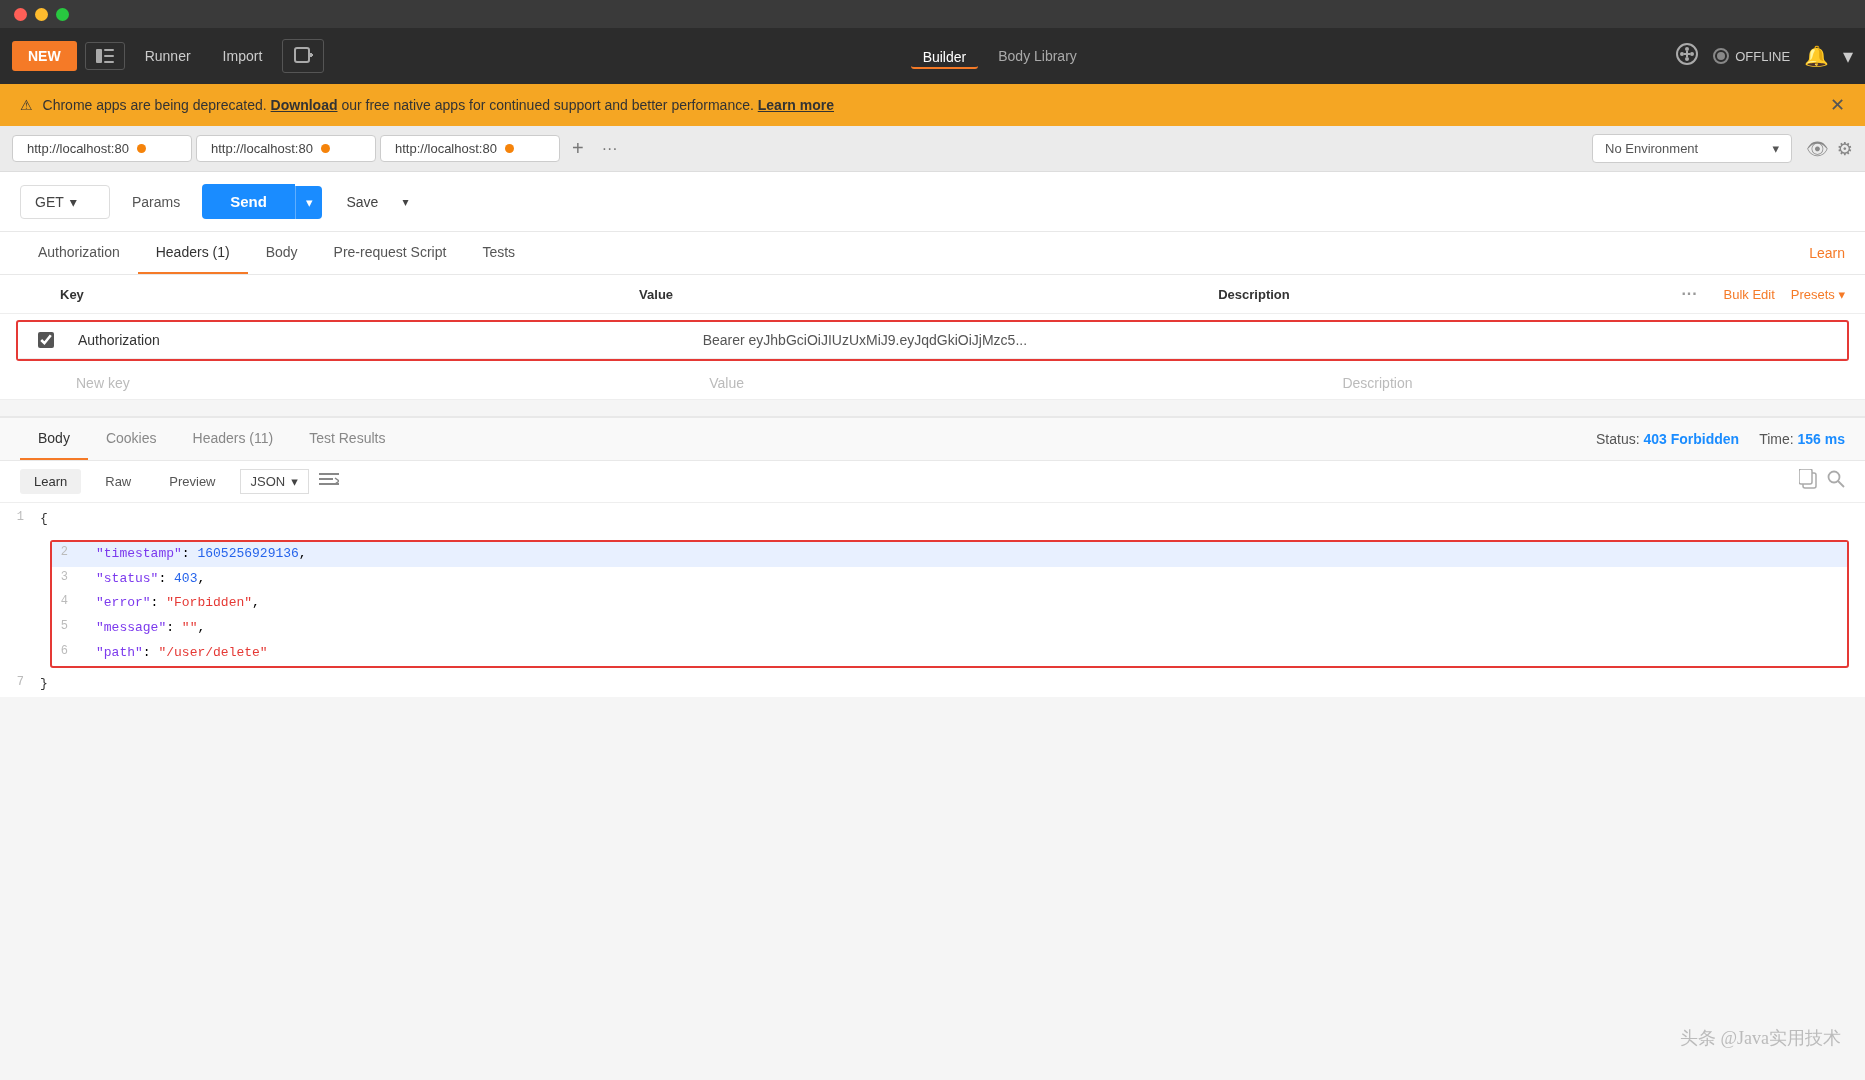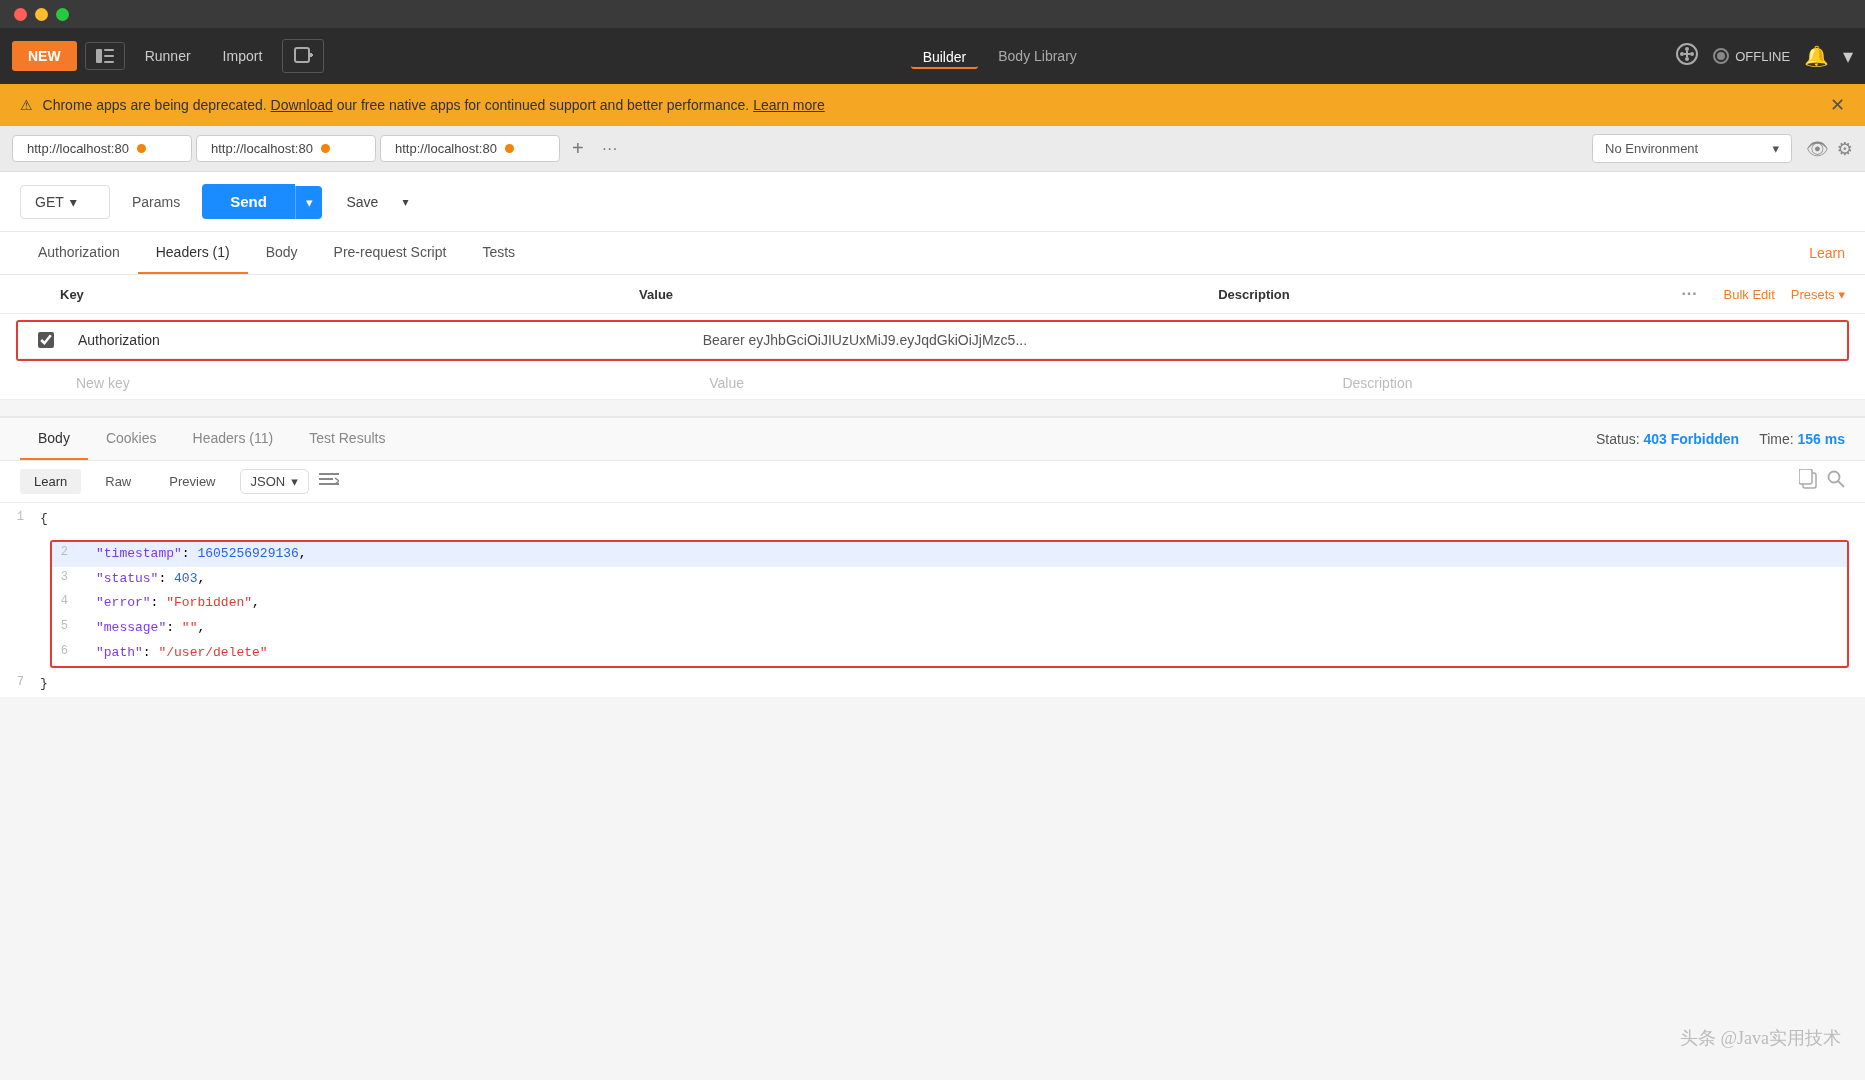--- a/index.html
+++ b/index.html
@@ -96,21 +96,21 @@
 
     
     .warning-banner {
       background: #f5a623;
       display: flex; align-items: center;
       padding: 10px 20px;
       font-size: 14px;
       color: #333;
       gap: 10px;
     }
-    .warning-banner a { color: #333; font-weight: normal; text-decoration: underline; }
+    .warning-banner a { color: #333; font-weight: bold; text-decoration: underline; }
     .warning-close {
       margin-left: auto;
       cursor: pointer;
       font-size: 18px;
       color: #555;
       background: none; border: none;
     }
 
     
     .url-tabs-area {
@@ -296,21 +296,21 @@
     }
     .fmt-tab {
       padding: 5px 14px;
       font-size: 13px; color: #555;
       cursor: pointer; border-radius: 3px;
     }
     .fmt-tab-active {
       background: #f0f0f0; color: #333;
     }
     .json-selector {
-      border: 1px solid #ddd; border-radius: 5px;
+      border: 1px solid #ddd; border-radius: 0;
       padding: 4px 10px; font-size: 13px; color: #444;
       display: flex; align-items: center; gap: 6px; cursor: pointer;
       background: white;
     }
     .resp-icons {
       margin-left: auto; display: flex; align-items: center; gap: 10px;
     }
     .resp-icon-btn {
       background: none; border: none; font-size: 18px; color: #999; cursor: pointer;
     }

